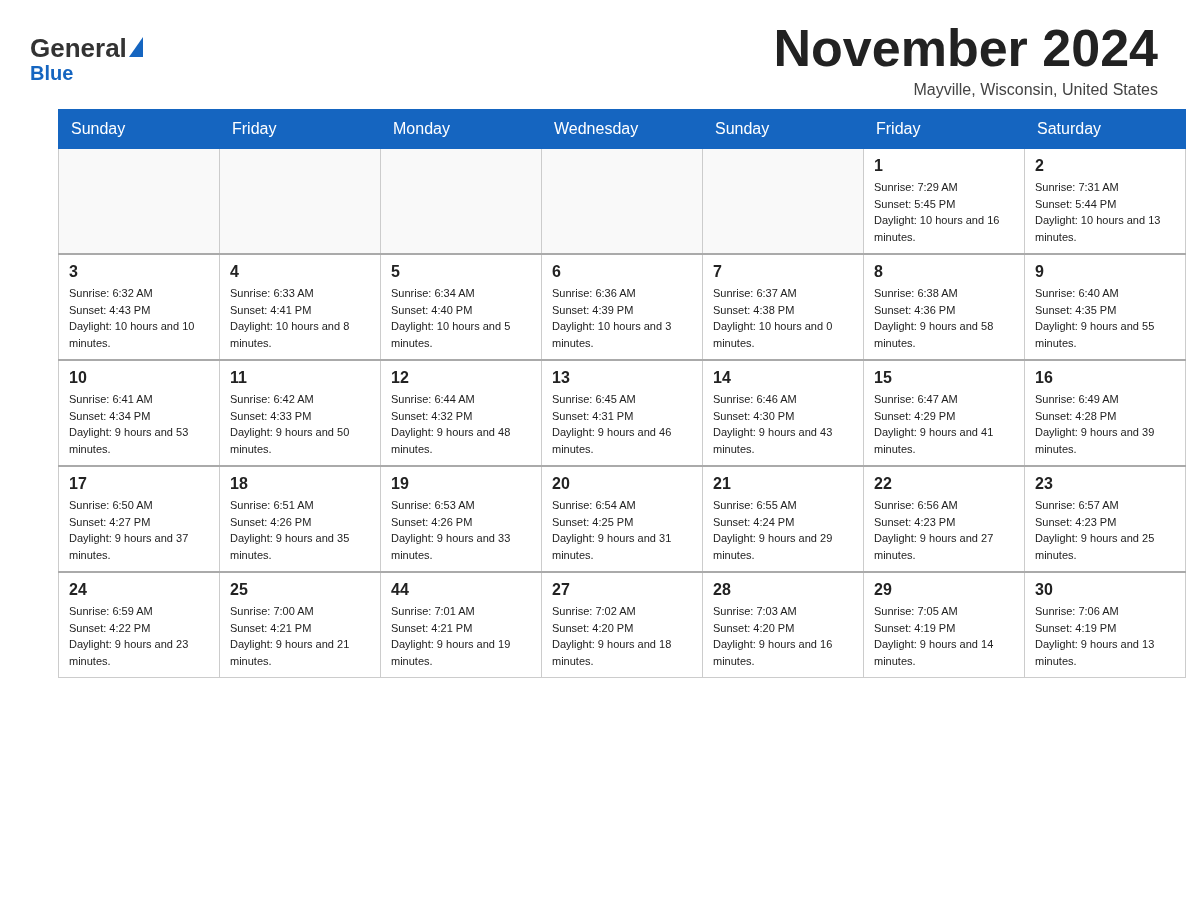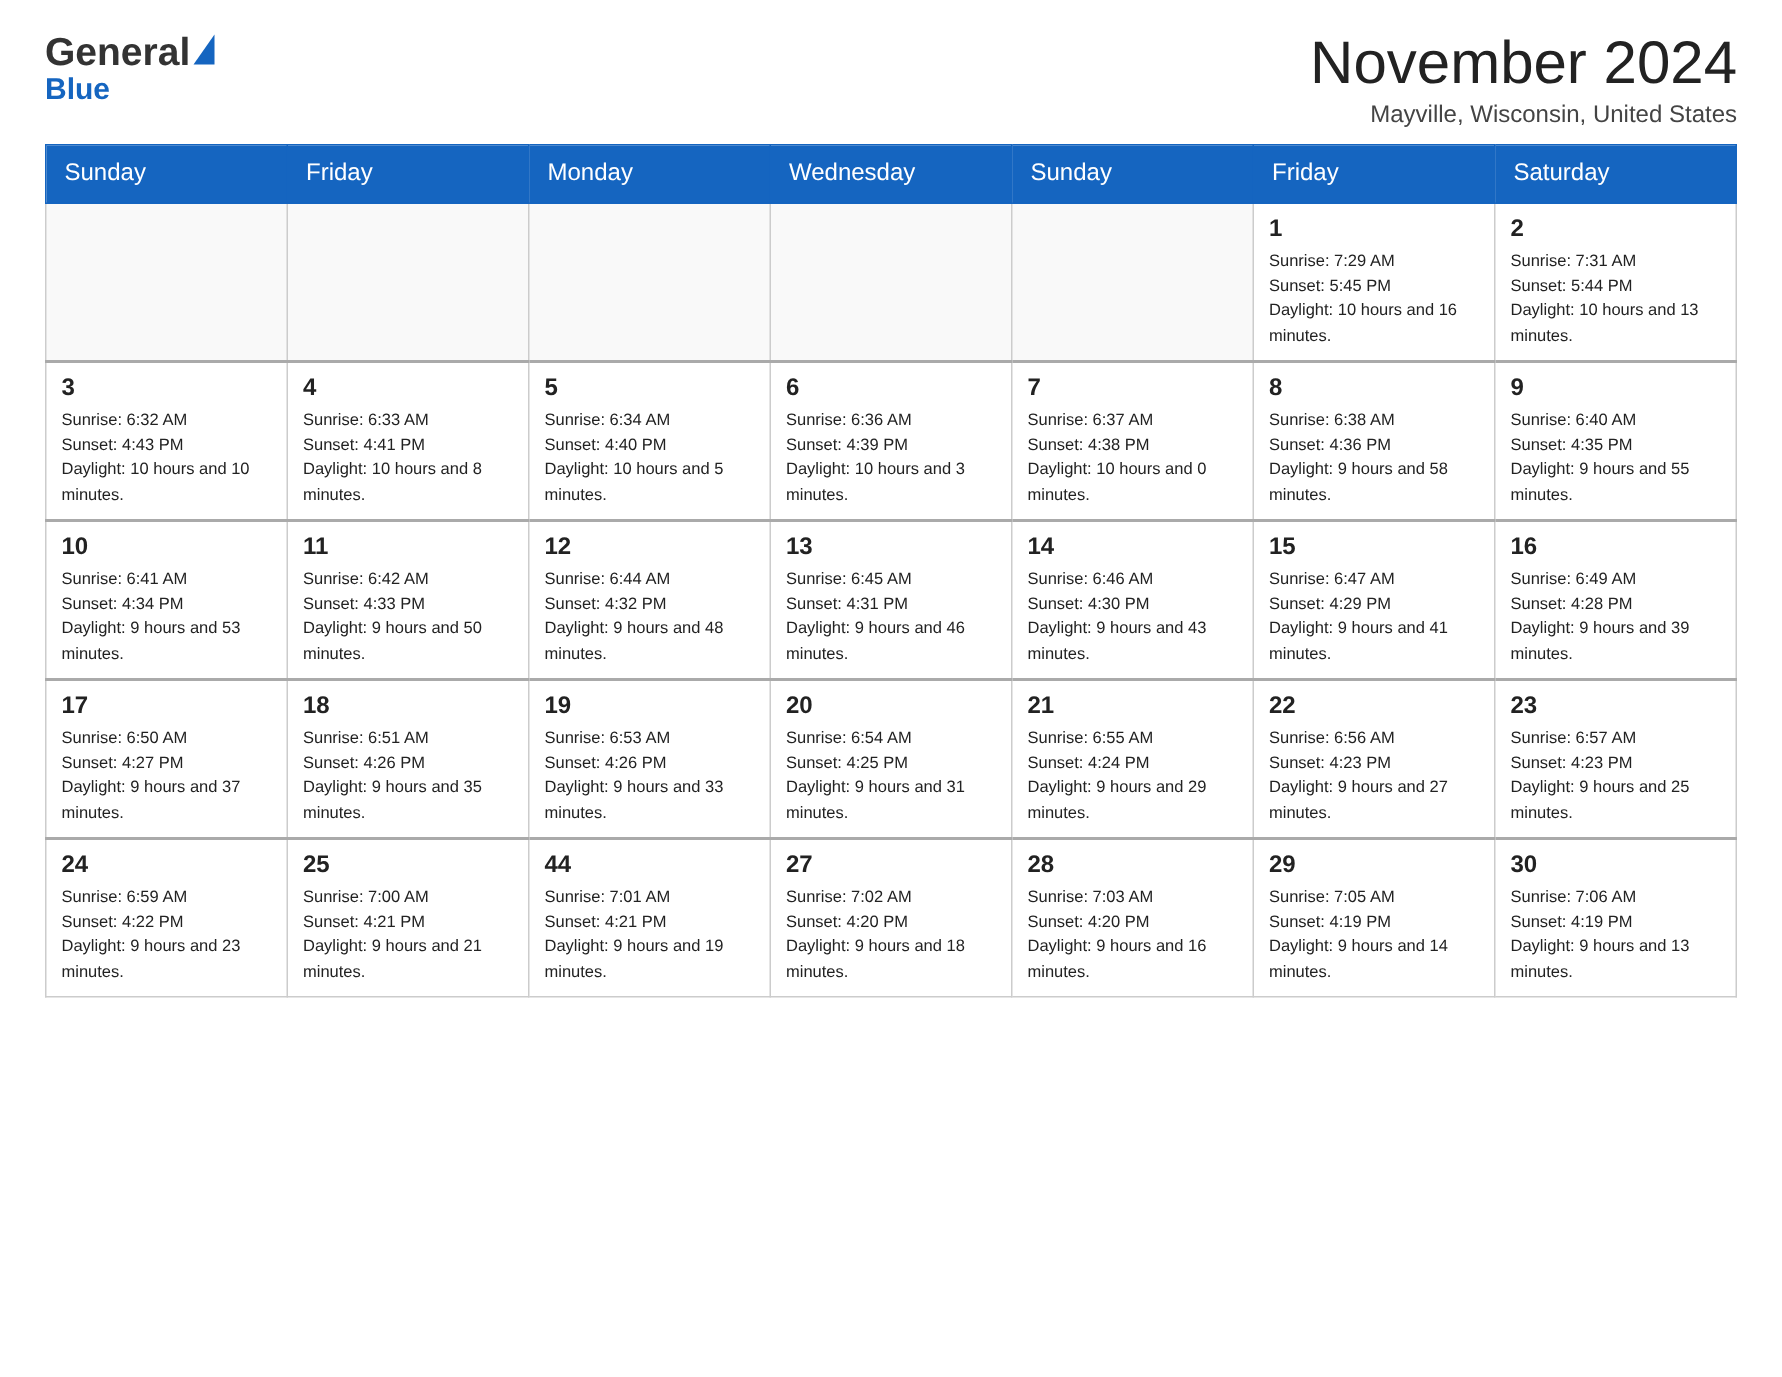--- a/index.html
+++ b/index.html
@@ -6,21 +6,21 @@
     body {
       font-family: Arial, sans-serif;
       background: #fff;
       padding: 20px 30px;
       width: 1188px;
       min-height: 918px;
     }
     .header {
       display: flex;
       justify-content: space-between;
-      align-items: flex-start;
+      align-items: center;
       margin-bottom: 10px;
     }
     .logo {
       display: flex;
       flex-direction: column;
       align-items: flex-start;
     }
     .logo-general {
       font-size: 26px;
       font-weight: bold;
@@ -41,34 +41,35 @@
       border-left: 14px solid transparent;
       border-right: 0px solid transparent;
       border-bottom: 20px solid #1565c0;
       display: inline-block;
       margin-left: 2px;
     }
     .title-section {
       text-align: right;
     }
     .month-title {
-      font-size: 40px;
-      font-weight: normal;
+      font-size: 52px;
+      font-weight: bold;
       color: #222;
       line-height: 1.1;
     }
     .location {
       font-size: 16px;
       color: #444;
       margin-top: 4px;
     }
     .calendar {
       width: 100%;
       border-collapse: collapse;
       margin-top: 10px;
+      margin-left: 28px;
     }
     .calendar th {
       background-color: #1565c0;
       color: #fff;
       font-size: 16px;
       font-weight: normal;
       padding: 10px 12px;
       text-align: left;
       border: 1px solid #1565c0;
     }

